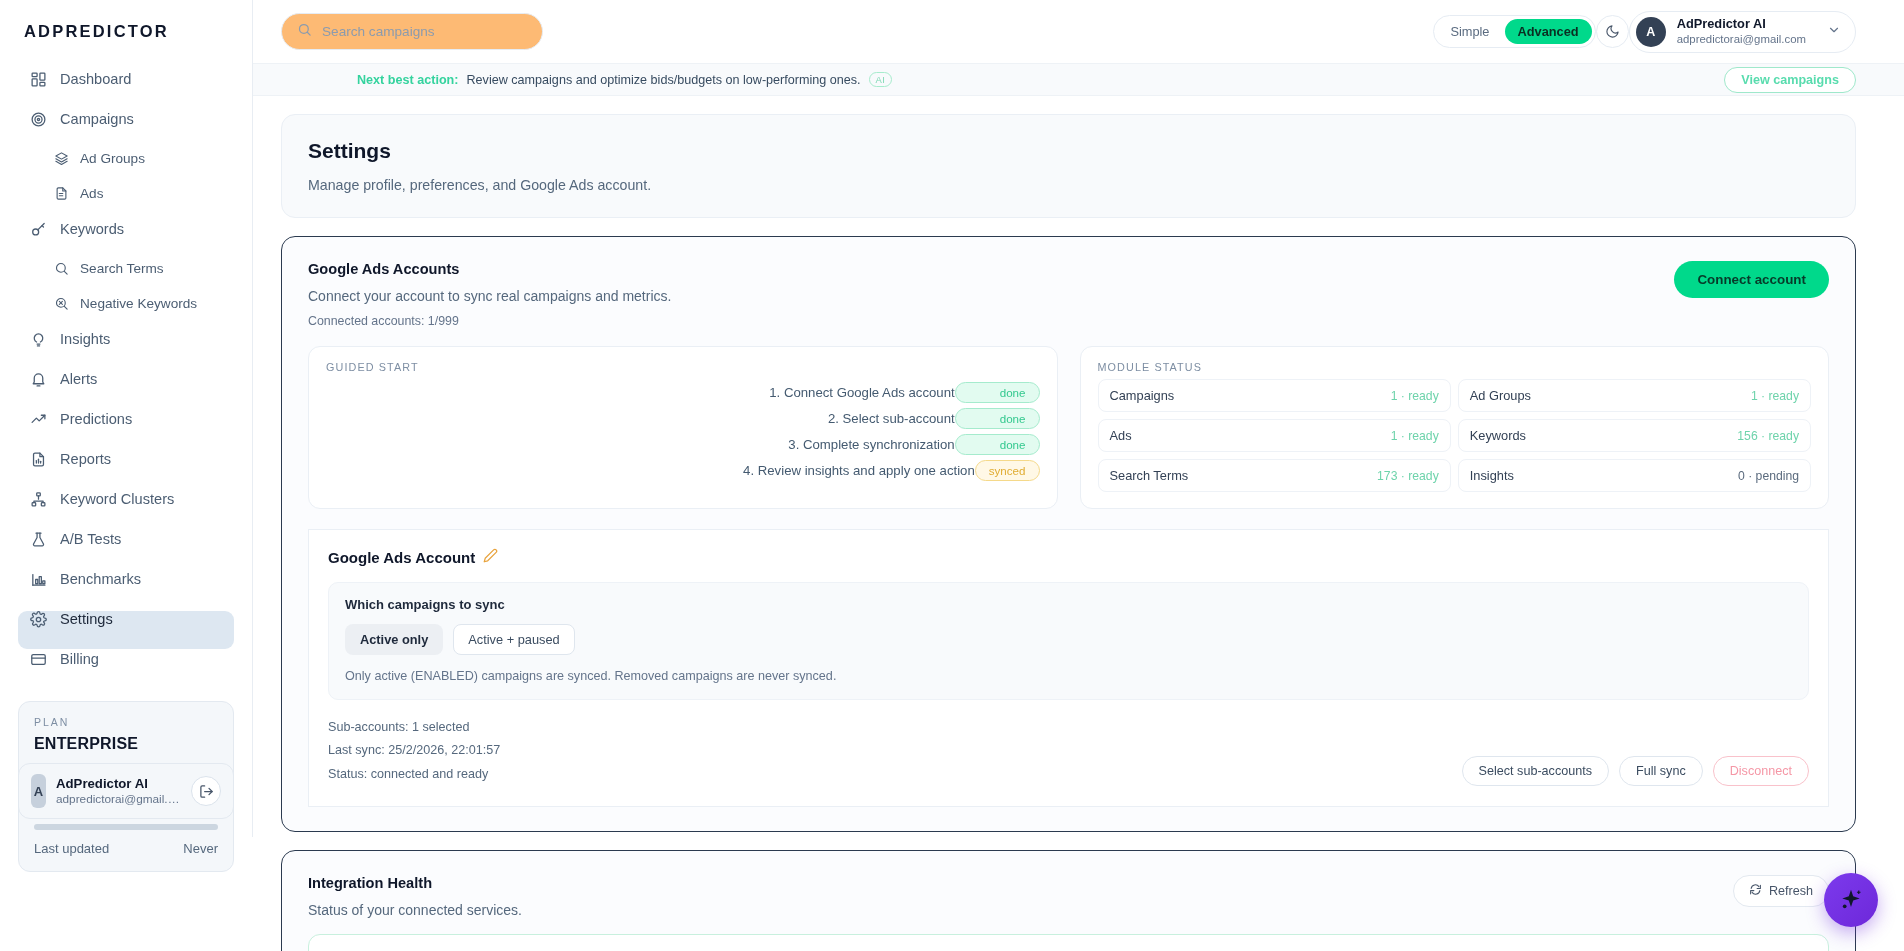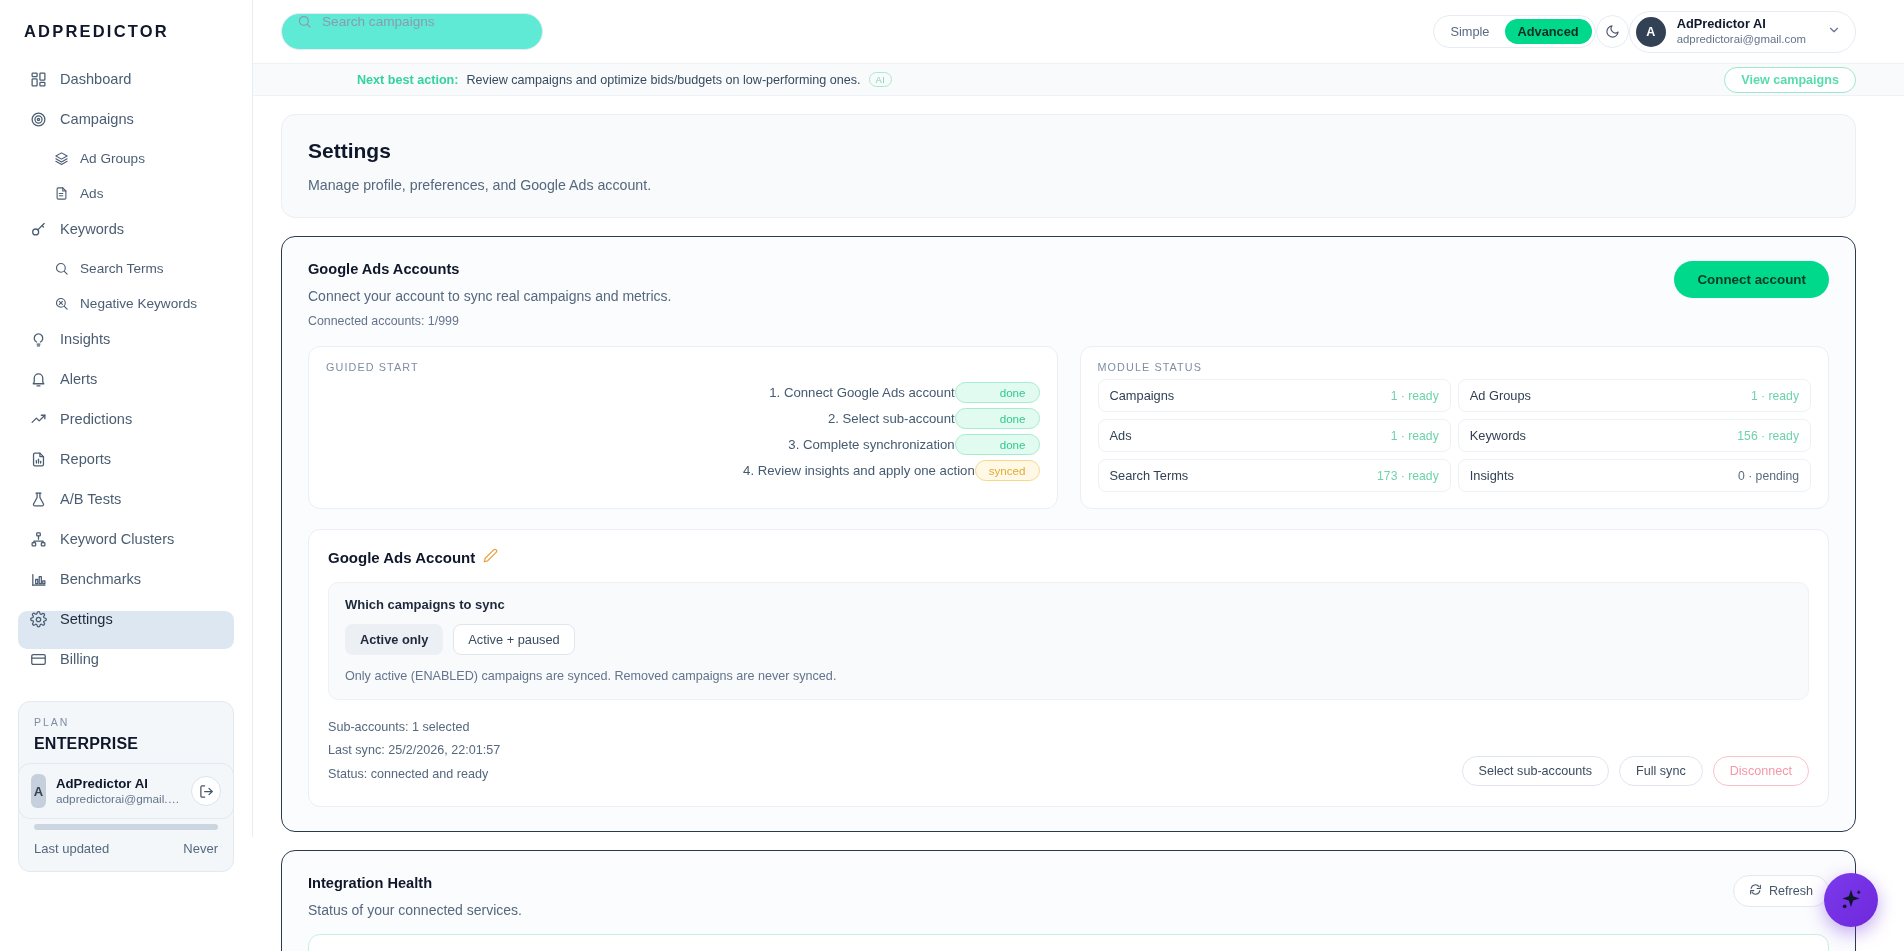--- a/index.html
+++ b/index.html
@@ -78,22 +78,22 @@
 
   
   .main { flex: 1; height: 951px; display:flex; flex-direction:column; background:#fff; min-width:0; }
 
   .topbar {
     height: 64px; flex: 0 0 64px; border-bottom: 1px solid #eef2f6;
     display:flex; align-items:center; padding: 0 48px 0 28px; gap: 16px; background:#fff;
   }
   .search-box {
     width: 262px; height: 37px; border:1px solid #e6ecf3; border-radius: 19px;
-    display:flex; align-items:flex-start; gap:10px; padding: 0 15px; color:#8b9bae;
-    background:#5eead4;
+    display:flex; align-items:center; gap:10px; padding: 0 15px; color:#8b9bae;
+    background:#fdba74;
   }
   .search-box input {
     border:none; outline:none; font-size: 13.6px; color:#4b5d72; background:transparent;
     font-family:"Liberation Sans", sans-serif; width: 100%;
   }
   .search-box input::placeholder { color:#8b9bae; }
   .top-right { margin-left:auto; display:flex; align-items:center; }
   .seg {
     display:flex; align-items:center; border:1px solid #e6ecf3; border-radius: 18px;
     padding: 3px; gap:2px; background:#fff; height: 33px;
@@ -172,21 +172,21 @@
   .mod-grid { display:grid; grid-template-columns: 1fr 1fr; gap: 7px; }
   .mod-cell {
     border:1px solid #eef2f7; border-radius:8px; padding: 8px 11px;
     display:flex; align-items:center; justify-content:space-between;
     font-size:12.8px; color:#334155;
   }
   .mod-val { font-size:12.2px; color:#6ed3ab; }
   .mod-val.muted { color:#5b6b7e; }
 
   .sub-card {
-    margin-top: 20px; background:#fff; border:1px solid #eaeff5; border-radius:12px;
+    margin-top: 20px; background:#fff; border:1px solid #eaeff5; border-radius:0;
     padding: 18px 19px 20px 19px;
   }
   .sub-title { font-size:15px; font-weight:700; color:#0f172a; display:flex; align-items:center; gap:8px;}
   .inner-box {
     margin-top: 16px; background:#f8fafc; border:1px solid #eef2f7; border-radius:10px;
     padding: 14px 16px 16px 16px;
   }
   .inner-label { font-size:13px; font-weight:700; color:#1e293b; }
   .chips { display:flex; gap:10px; margin-top:12px; }
   .chip {
@@ -340,36 +340,36 @@
               <line x1="9" y1="17" x2="9" y2="13.5"></line>
               <line x1="12" y1="17" x2="12" y2="11.5"></line>
               <line x1="15" y1="17" x2="15" y2="14.5"></line>
             </svg>
           </span>
           <span>Reports</span>
         </div>
         <div class="nav-item">
           <span class="nav-ic">
             <svg width="17" height="17" viewBox="0 0 24 24" fill="none" stroke="currentColor" stroke-width="1.8" stroke-linecap="round" stroke-linejoin="round">
-              <path d="M10 3v6.2L5 18.3A2 2 0 0 0 6.8 21h10.4a2 2 0 0 0 1.8-2.7L14 9.2V3"></path>
-              <line x1="8.5" y1="3" x2="15.5" y2="3"></line>
-            </svg>
-          </span>
-          <span>A/B Tests</span>
-        </div>
-        <div class="nav-item">
-          <span class="nav-ic">
-            <svg width="17" height="17" viewBox="0 0 24 24" fill="none" stroke="currentColor" stroke-width="1.8" stroke-linecap="round" stroke-linejoin="round">
               <rect x="9.5" y="2.5" width="5" height="4.5" rx="1"></rect>
               <rect x="3" y="16.5" width="5" height="4.5" rx="1"></rect>
               <rect x="16" y="16.5" width="5" height="4.5" rx="1"></rect>
               <path d="M12 7v4.5M5.5 16.5v-2.2h13v2.2"></path>
             </svg>
           </span>
           <span>Keyword Clusters</span>
+        </div>
+        <div class="nav-item">
+          <span class="nav-ic">
+            <svg width="17" height="17" viewBox="0 0 24 24" fill="none" stroke="currentColor" stroke-width="1.8" stroke-linecap="round" stroke-linejoin="round">
+              <path d="M10 3v6.2L5 18.3A2 2 0 0 0 6.8 21h10.4a2 2 0 0 0 1.8-2.7L14 9.2V3"></path>
+              <line x1="8.5" y1="3" x2="15.5" y2="3"></line>
+            </svg>
+          </span>
+          <span>A/B Tests</span>
         </div>
         <div class="nav-item">
           <span class="nav-ic">
             <svg width="17" height="17" viewBox="0 0 24 24" fill="none" stroke="currentColor" stroke-width="1.8" stroke-linecap="round" stroke-linejoin="round">
               <line x1="4" y1="20" x2="4" y2="5"></line>
               <line x1="4" y1="20" x2="21" y2="20"></line>
               <rect x="8" y="12" width="3" height="6"></rect>
               <rect x="13" y="8" width="3" height="10"></rect>
               <rect x="18" y="14" width="3" height="4"></rect>
             </svg>

